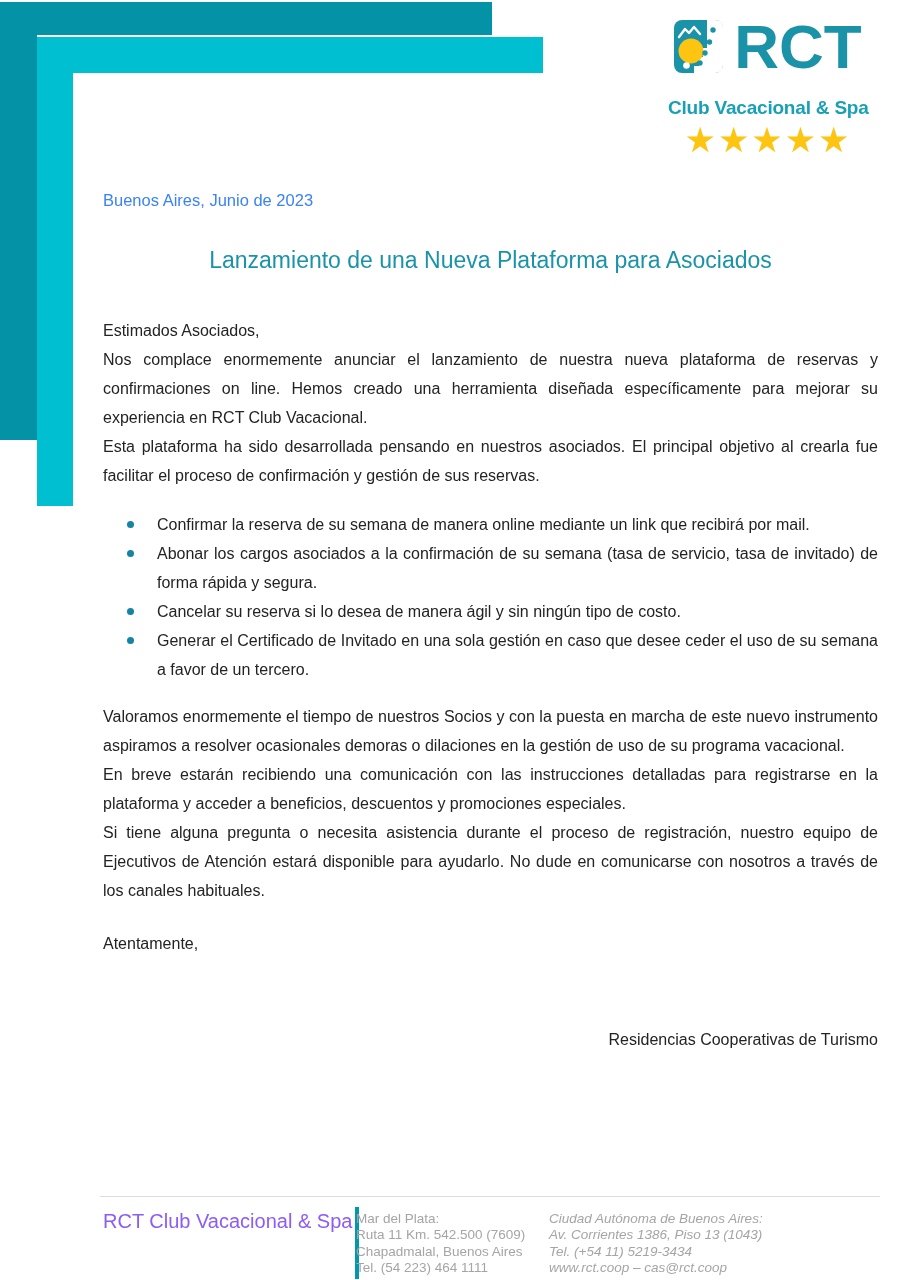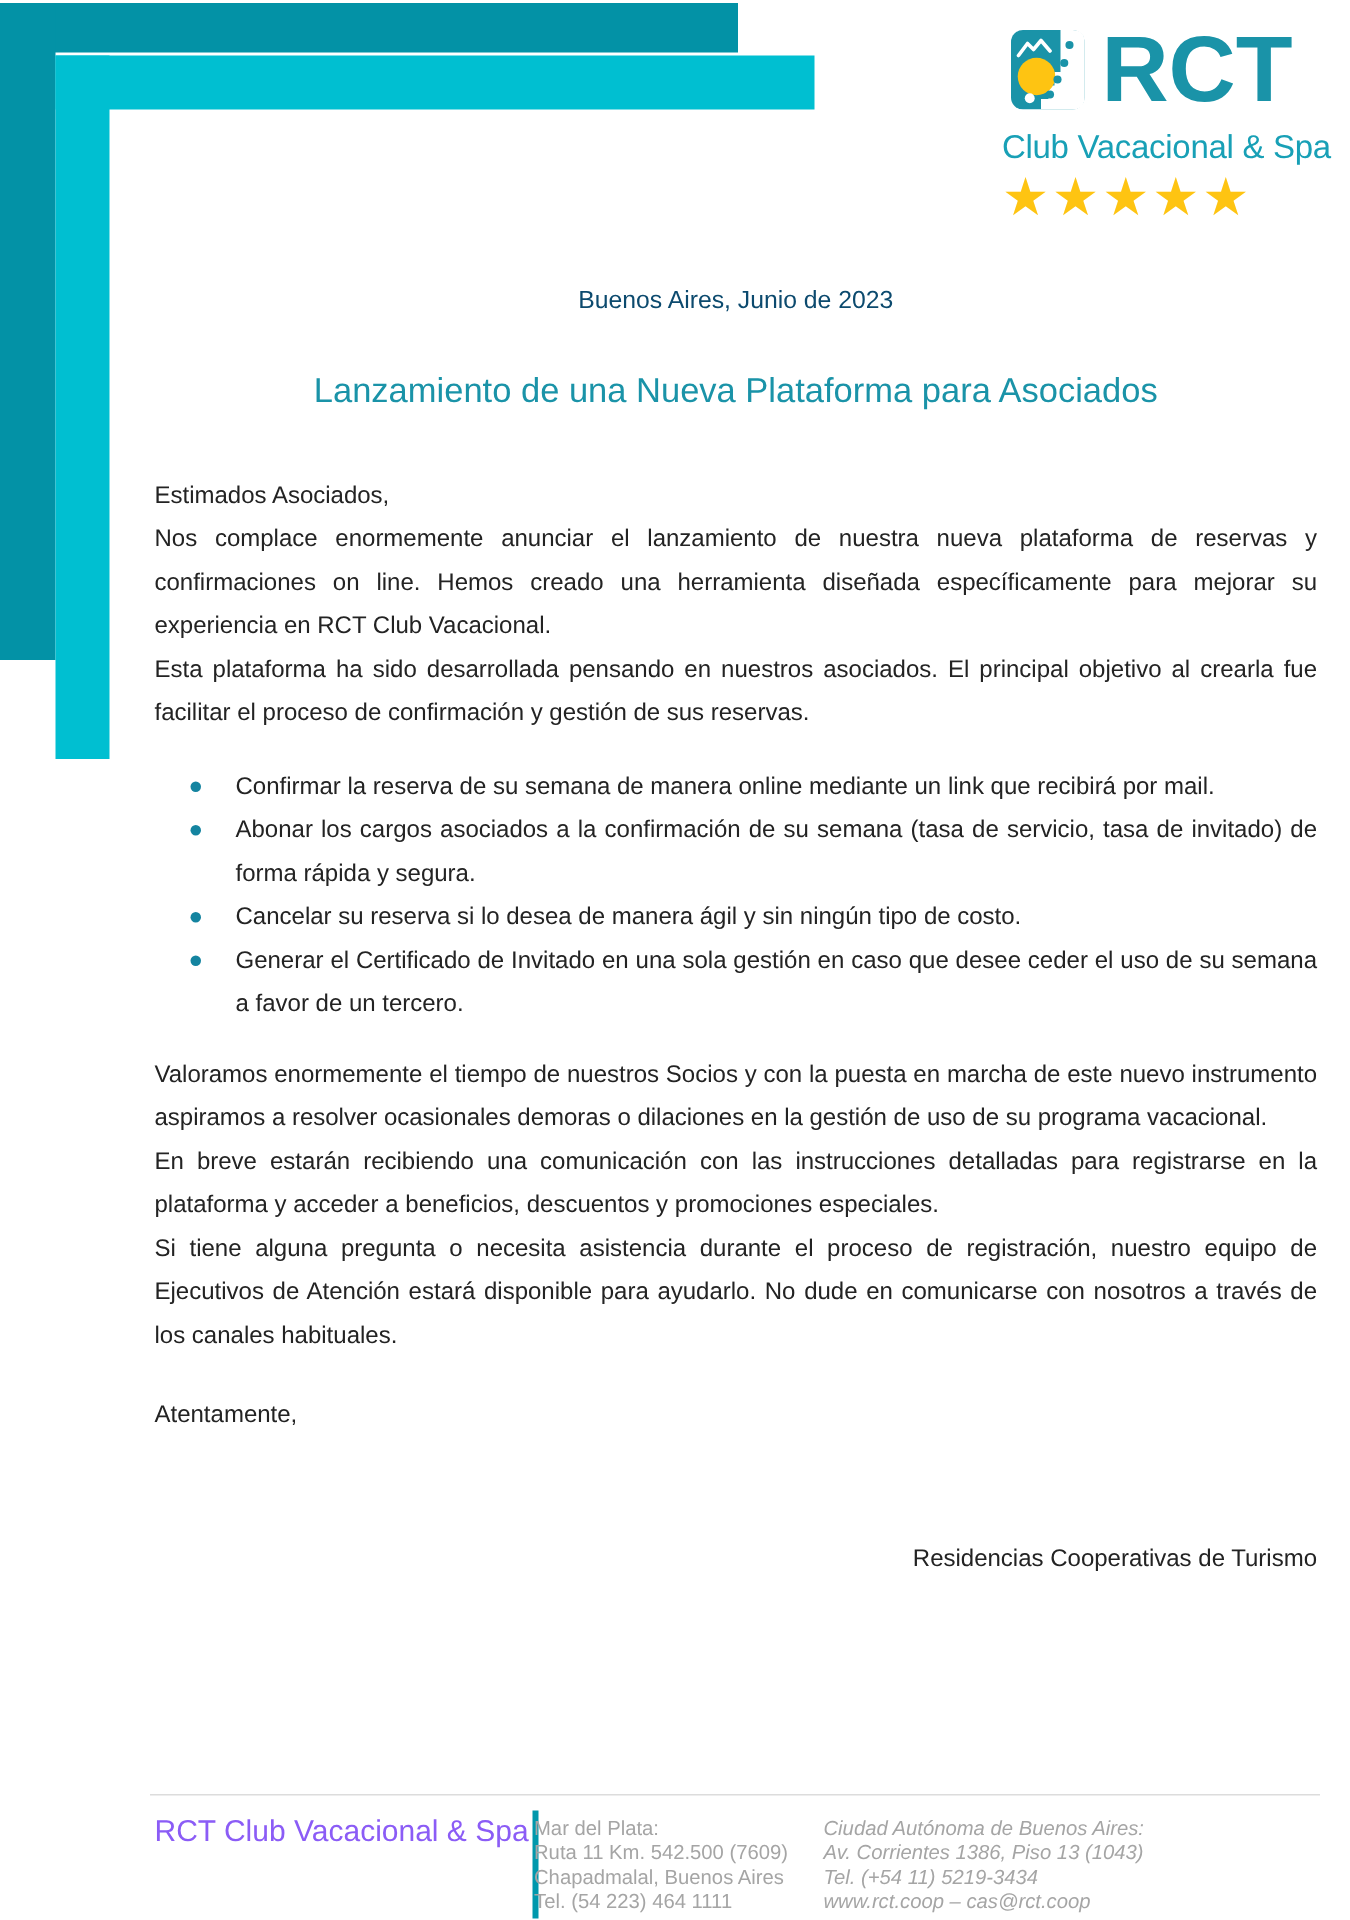--- a/index.html
+++ b/index.html
@@ -9,27 +9,27 @@
   }
   
   .bar{position:absolute;}
   .bar.dark{background:var(--teal-dark-bar,#0392a6);}
   .bar.cyan{background:var(--cyan-bar,#00bfd1);}
   .dark-h{left:0;top:2px;width:492px;height:33px;}
   .dark-v{left:0;top:2px;width:37px;height:438px;}
   .cyan-h{left:37px;top:37px;width:506px;height:36px;}
   .cyan-v{left:37px;top:37px;width:36px;height:469px;}
   
-  .logo{position:absolute;left:668px;top:20px;width:200px;}
+  .logo{position:absolute;left:668px;top:20px;width:200px;text-align:center;}
   .logo-row{display:flex;align-items:center;justify-content:center;gap:11px;}
   .logo-brand{font-size:62px;line-height:53px;font-weight:bold;color:var(--teal,#1a93a8);letter-spacing:0px;}
-  .logo-sub{margin-top:12px;font-size:22px;font-weight:normal;color:var(--teal-bright,#18a0b6);white-space:nowrap;letter-spacing:-0.2px;}
+  .logo-sub{margin-top:24px;font-size:19px;font-weight:bold;color:var(--teal-bright,#18a0b6);white-space:nowrap;letter-spacing:-0.2px;}
   .logo-stars{margin-top:3px;font-size:35px;line-height:1;color:var(--gold,#fec412);letter-spacing:2px;white-space:nowrap;}
   
-  .dateline{position:absolute;left:103px;top:191px;width:775px;text-align:center;font-size:16.5px;color:#0c4a6e;}
+  .dateline{position:absolute;left:103px;top:191px;width:775px;text-align:left;font-size:16.5px;color:#3b82f6;}
   .title{position:absolute;left:103px;top:247px;width:775px;text-align:center;font-size:23px;color:var(--teal,#1a93a8);}
   .body{position:absolute;left:103px;top:316px;width:775px;font-size:16px;line-height:29px;}
   .body p{margin:0;text-align:justify;}
   .salutation{text-align:center;}
   .list-intro{font-style:italic;margin-top:26px !important;text-align:left !important;}
   ul.gestiones{list-style:none;margin:20px 0 0 0;padding:0;}
   ul.gestiones li{position:relative;padding-left:54px;text-align:justify;}
   ul.gestiones li .dot{
     position:absolute;left:24px;top:11px;width:7px;height:7px;border-radius:50%;
     background:var(--bullet,#1484a0);

